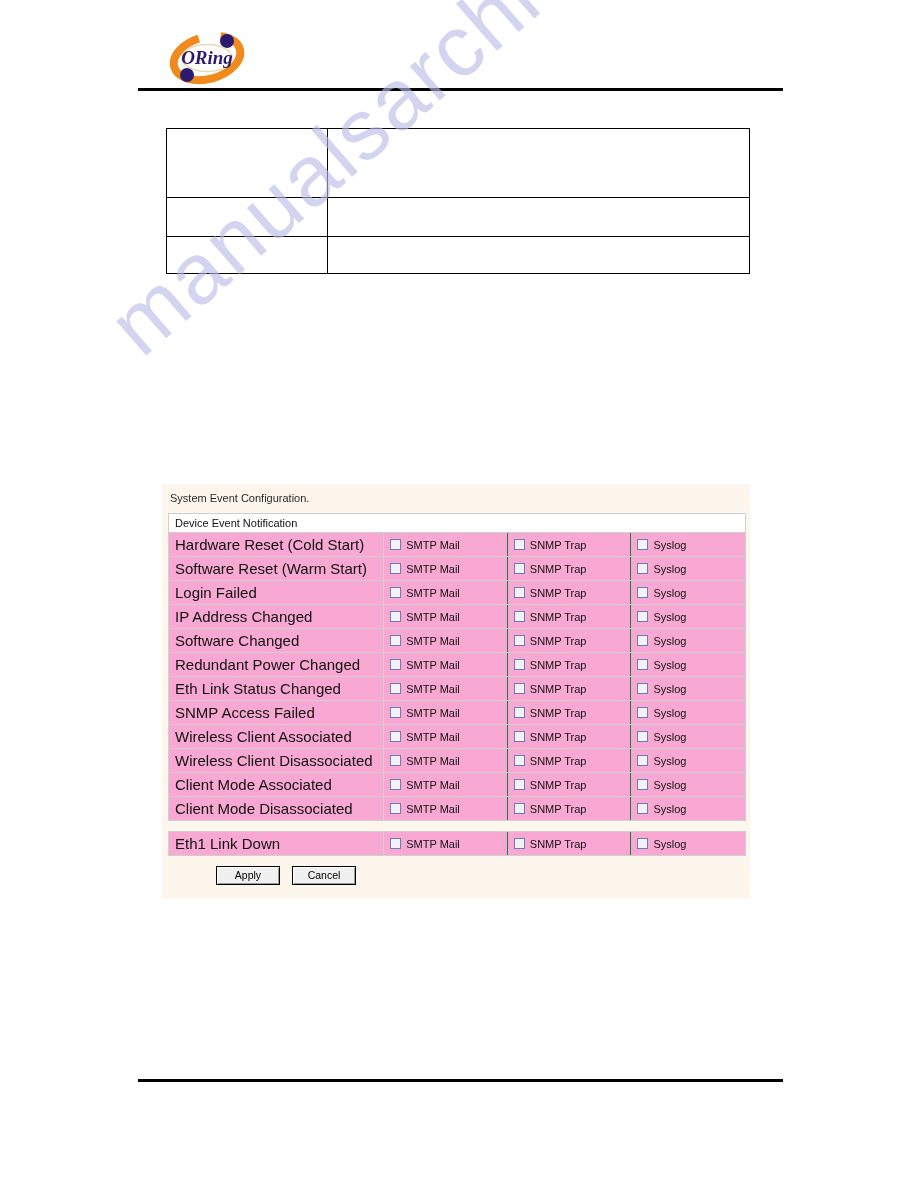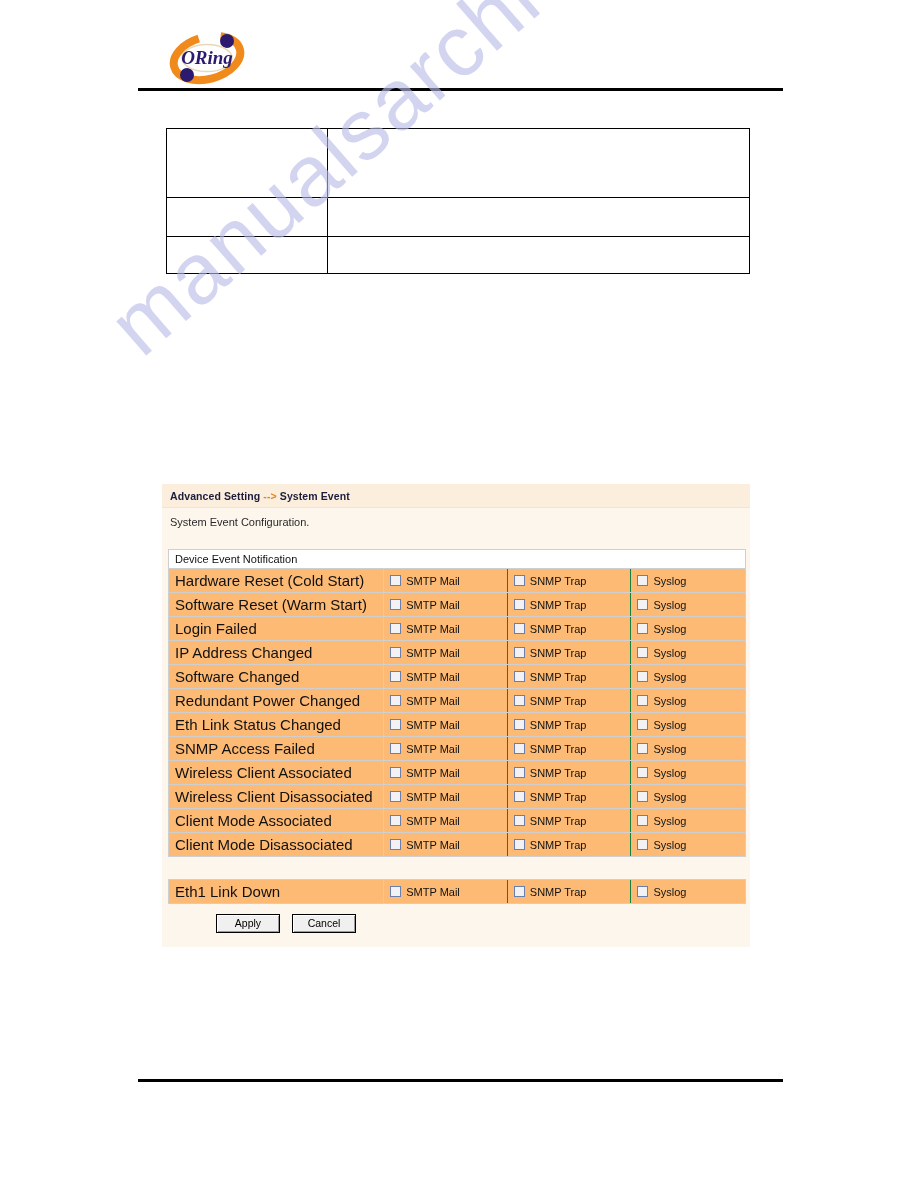--- a/index.html
+++ b/index.html
@@ -92,24 +92,24 @@
     border-bottom:1px solid #f3e4cd;
   }
   .panel-crumb .sep{color:#e8821a;font-weight:bold;}
   .panel-desc{
     padding:8px 8px 9px 8px;
     font-size:11px;
     color:#2a2a2a;
   }
 
   .grid{
-    margin:12px 4px 0 6px;
+    margin:0 4px 0 6px;
     border:1px solid #cfcfcf;
     border-bottom:none;
-    background:#fdba74;
+    background:#f9a8d4;
   }
   .grid .grow{
     display:flex;
     border-bottom:1px solid #cfcfcf;
     min-height:18px;
     align-items:stretch;
   }
   .grid .section-hd{
     padding:3px 6px;
     font-size:11px;
@@ -197,25 +197,20 @@
     <td class="c1"></td>
     <td></td>
   </tr>
 </tbody>
   </table>
 
 <div class="watermark">manualsarchive.com</div>
 
 <div class="panel">
 
-  <div class="panel-crumb">
-    <span>Advanced Setting</span>
-    <span class="sep">--&gt;</span>
-    <span>System Event</span>
-  </div>
 
   <div class="panel-desc">System Event Configuration.</div>
 
   <div class="grid" id="device-grid">
       <div class="grow">
         <div class="section-hd">Device Event Notification</div>
       </div>
       <div class="grow">
         <div class="cell-label">Hardware Reset (Cold Start)</div>
         <div class="cell-chk">

